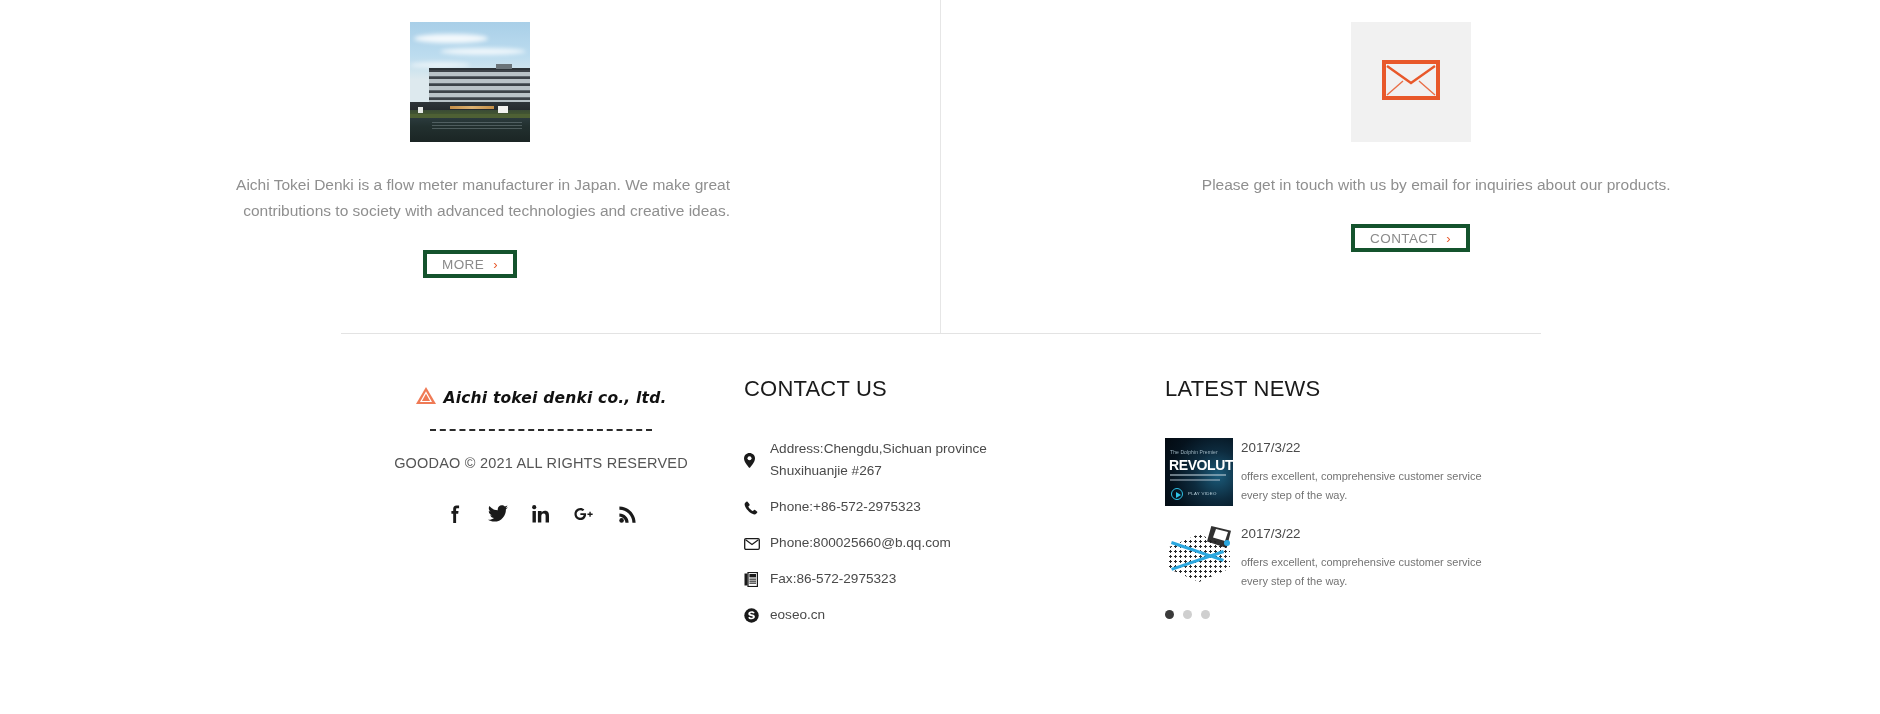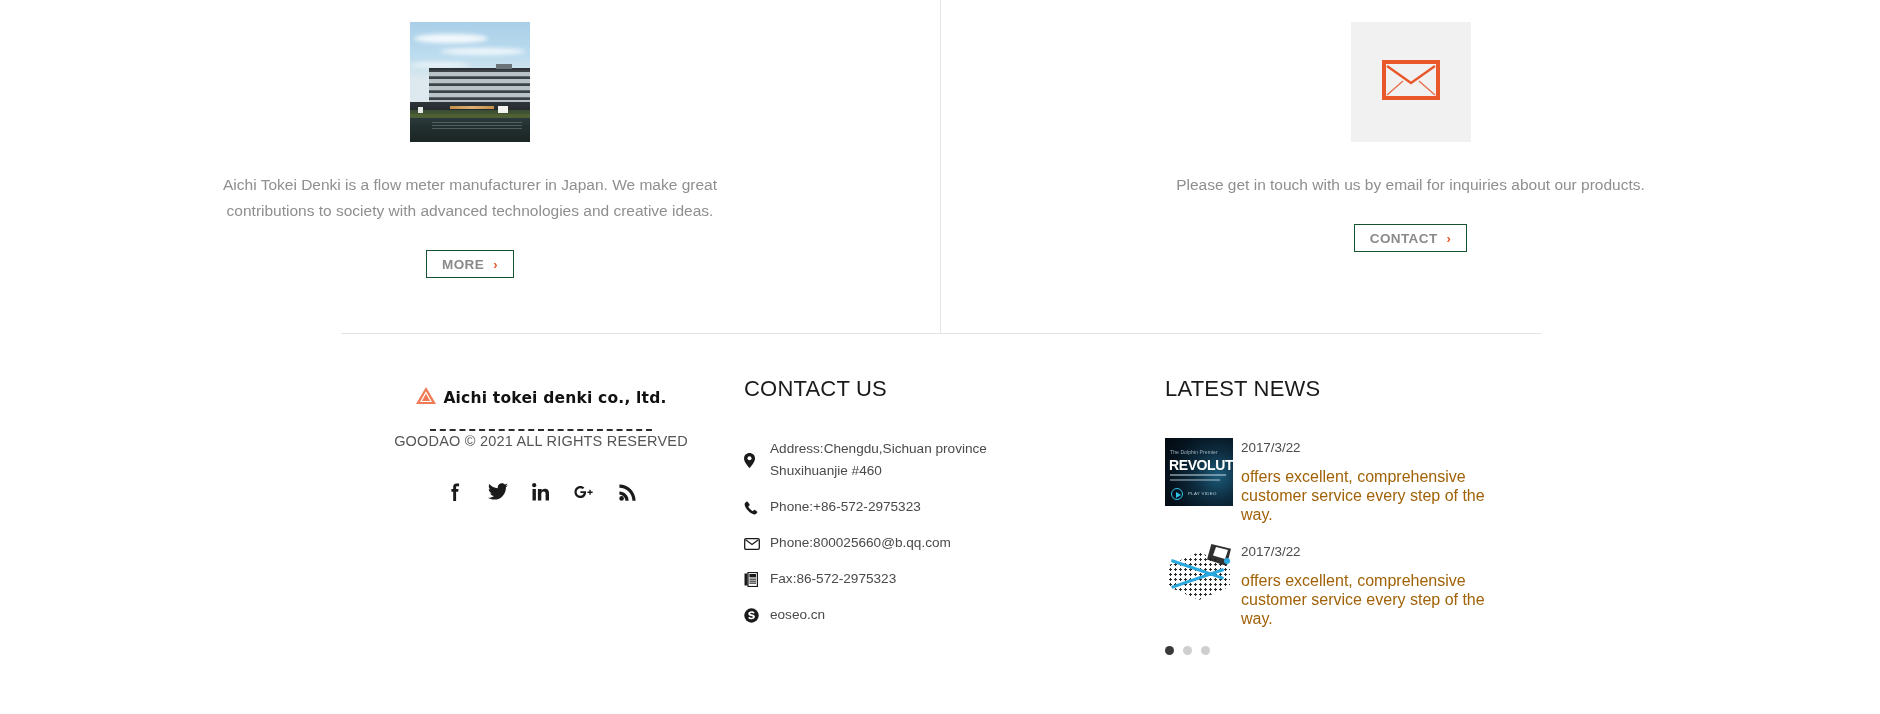--- a/index.html
+++ b/index.html
@@ -77,41 +77,40 @@
 
   
   .mail-tile {
     width: 120px; height: 120px;
     background: #f1f1f1;
     display: flex; align-items: center; justify-content: center;
   }
 
   .promo-text {
     width: 520px;
-    text-align: center;
+    text-align: right;
     font-size: 15.5px;
     line-height: 26px;
     color: #8f8f8f;
   }
 
   .ghost-btn {
     margin-top: 26px;
     height: 28px;
-    border: 1px solid #14532d;
+    border: 4px solid #14532d;
     background: #fff;
     display: inline-flex;
     align-items: center;
     justify-content: center;
     gap: 9px;
     padding: 0 15px;
     font-size: 13.5px;
     letter-spacing: .4px;
     color: #8a8a8a;
     cursor: pointer;
-    font-weight: bold;
   }
   .ghost-btn .chev { color: #e8582a; font-size: 13px; line-height: 1; }
 
   
   .hrule {
     position: absolute;
     left: 341px; top: 333px;
     width: 1200px; height: 1px;
     background: #e3e3e3;
   }
@@ -126,28 +125,30 @@
 
   
   .fcol-brand { width: 400px; display:flex; flex-direction:column; align-items:center; }
   .logo-row { display: flex; align-items: center; gap: 6px; margin-top: 10px; }
   .logo-word {
     font-family: "DejaVu Sans", sans-serif;
     font-weight: bold;
     font-size: 15.5px;
     color: #111;
     letter-spacing: .2px;
+    font-style: italic;
   }
   .dashline {
     margin-top: 20px;
     width: 222px;
     border-top: 2px dashed #2b2b2b;
     height: 0;
   }
   .copy {
+    margin-top: 22px;
     text-align: center;
     font-size: 14.5px;
     line-height: 21px;
     color: #555;
     letter-spacing: .2px;
   }
   .socials {
     margin-top: 30px;
     display: flex;
     gap: 23px;
@@ -222,21 +223,21 @@
   .iso-scoop { position:absolute; right:2px; top:2px; width:24px; height:22px;
             background:#1f1f1f; clip-path: polygon(18% 0%, 100% 22%, 82% 100%, 0% 70%);
             opacity:.92; }
   .iso-scoop2 { position:absolute; right:5px; top:5px; width:15px; height:12px;
             background:#fff; clip-path: polygon(20% 0%, 100% 25%, 80% 100%, 0% 70%); }
   .iso-dot { position:absolute; right:3px; top:16px; width:6px; height:6px;
             background:#2aa8e0; border-radius:50%; }
 
   .news-body { padding-left: 8px; }
   .news-date { font-size: 13.4px; color: #4a4a4a; line-height: 20px; margin-bottom: 9px; }
-  .news-desc { font-size: 16px; color: #a16207; line-height: 19px; width: 262px; }
+  .news-desc { font-size: 11px; color: #737373; line-height: 19px; width: 262px; }
 
   .dots { margin-top: 16px; display: flex; gap: 9px; align-items: center; }
   .dot { width: 9px; height: 9px; border-radius: 50%; background: #cfcfcf; cursor: pointer; }
   .dot.active { background: #3a3a3a; }
 </style>
 </head>
 <body>
 
 <div class="page">
 
@@ -343,21 +344,21 @@
 
       <div class="cinfo-row">
         <div class="cinfo-icon">
           <svg width="11" height="15" viewBox="0 0 11 15" aria-hidden="true">
             <path d="M5.5 0C2.5 0 0 2.4 0 5.4c0 3.9 5.5 9.6 5.5 9.6S11 9.3 11 5.4C11 2.4 8.5 0 5.5 0z" fill="#1a1a1a"></path>
             <circle cx="5.5" cy="5.3" r="2" fill="#ffffff"></circle>
           </svg>
         </div>
         <div class="cinfo-text">
           <div>Address:Chengdu,Sichuan province</div>
-          <div>Shuxihuanjie #460</div>
+          <div>Shuxihuanjie #267</div>
         </div>
       </div>
 
       <div class="cinfo-row">
         <div class="cinfo-icon">
           <svg width="14" height="14" viewBox="0 0 14 14" aria-hidden="true">
             <path d="M3 0.6C2.2 0.6 0.6 2.2 0.6 3.3c0 3.8 6.2 10.1 10 10.1 1.1 0 2.8-1.6 2.8-2.4 0-0.5-2.6-2.3-3-2.3-0.5 0-1.2 1.3-1.7 1.3-0.8 0-4.3-3.5-4.3-4.3 0-0.5 1.3-1.2 1.3-1.7C5.7 3.3 3.6 0.6 3 0.6z" fill="#1a1a1a"></path>
           </svg>
         </div>
         <div class="cinfo-text">Phone:+86-572-2975323</div>

